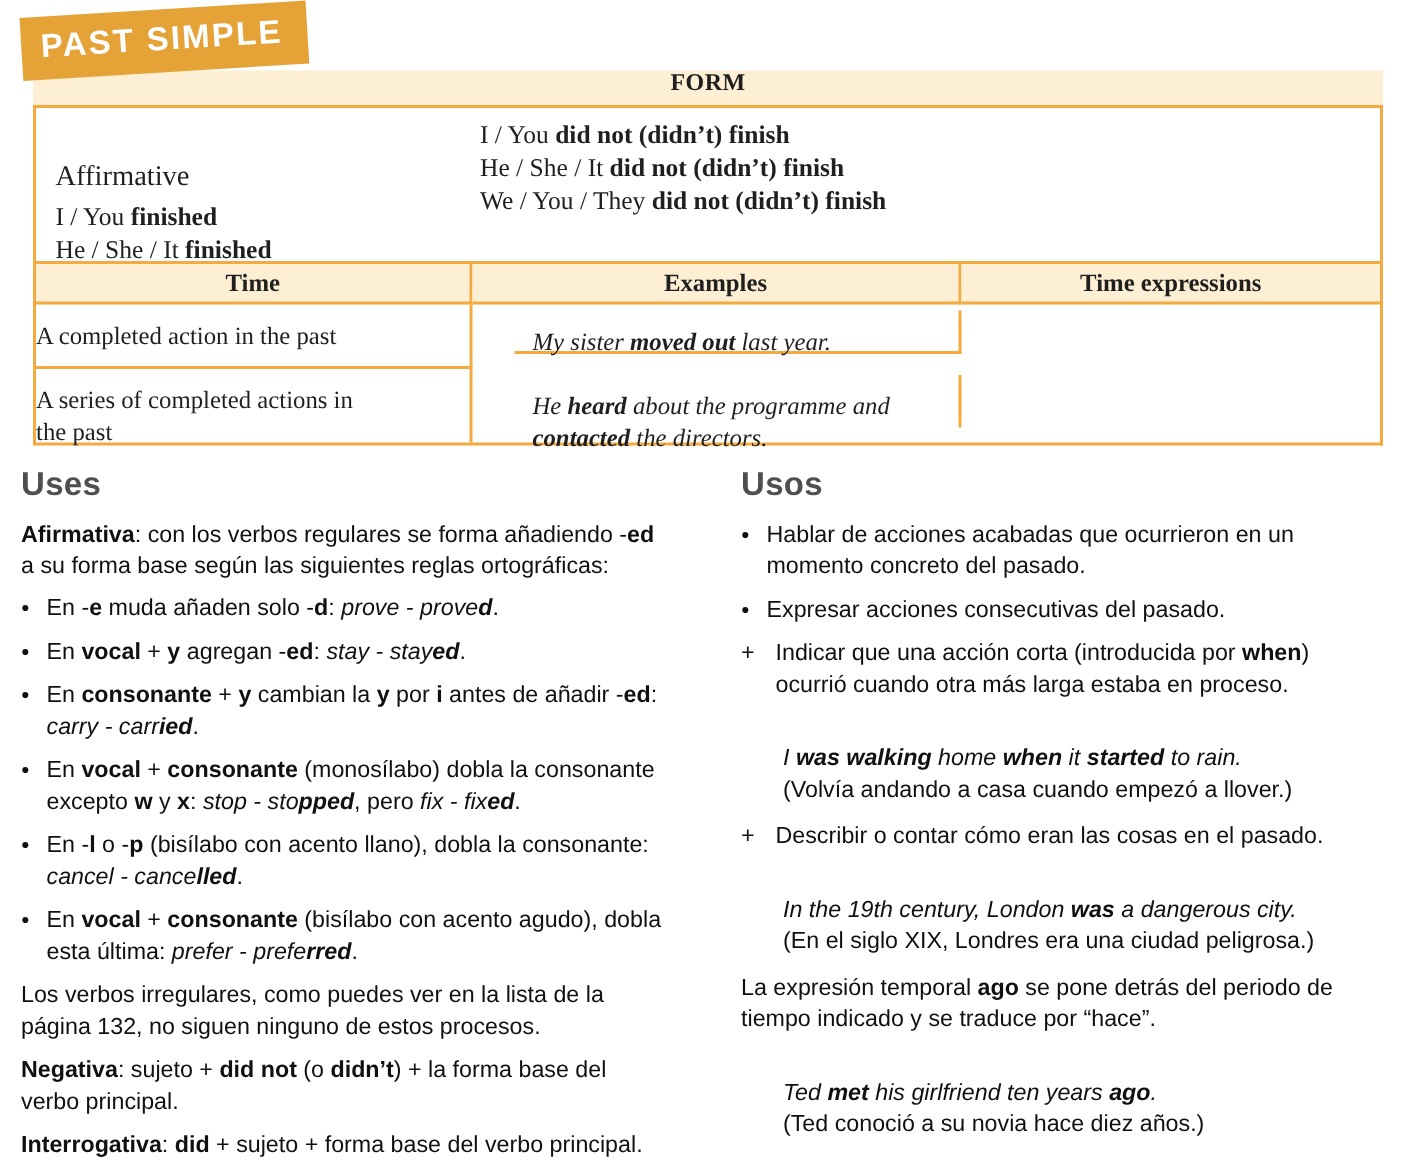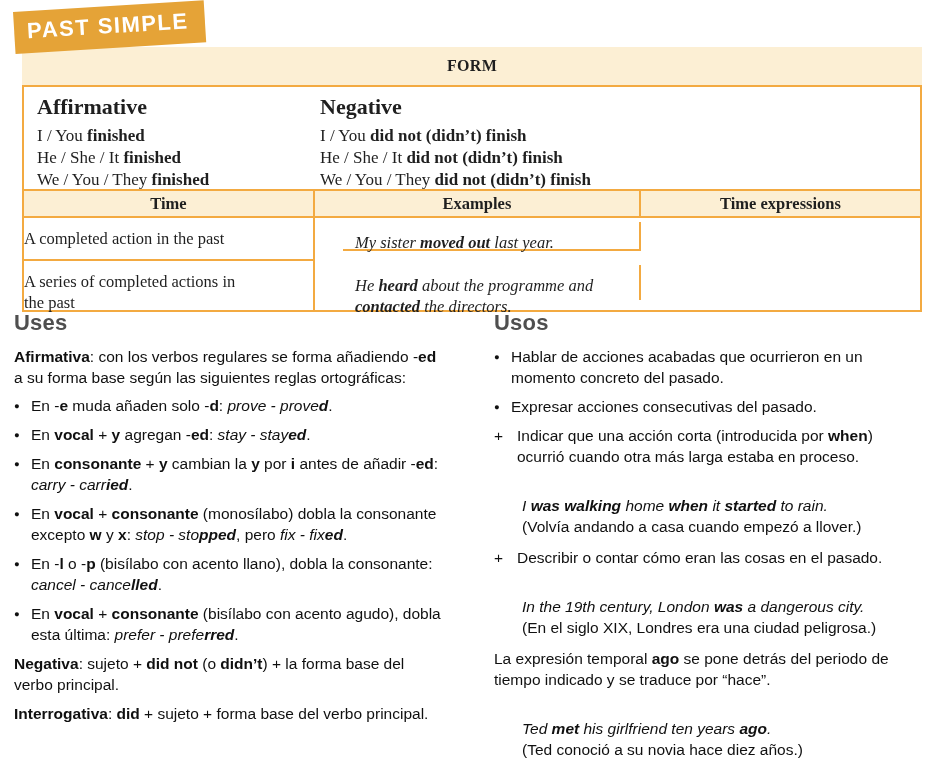--- a/index.html
+++ b/index.html
@@ -7,25 +7,25 @@
         font-family:"Liberation Sans",sans-serif;color:#161616;}
 
   
   .badge{position:absolute;left:13px;top:12px;z-index:2;background:#E5A337;color:#fff;
          padding:7px 16px 9px 13px;font-size:22px;font-weight:bold;letter-spacing:1.5px;
          transform:rotate(-3.5deg);transform-origin:left top;}
 
   
   .gtable{position:absolute;left:22px;top:47px;width:900px;
           font-family:"Liberation Serif","DejaVu Serif",serif;color:#1f1f1f;}
-  .form-band{height:38px;background:#FCEFD4;display:flex;align-items:center;justify-content:center;
+  .form-band{height:23px;background:#FCEFD4;display:flex;justify-content:center;
              font-weight:bold;font-size:16px;letter-spacing:.3px;}
   .form-body{box-sizing:border-box;height:106px;border:2px solid #F3AA41;background:#fff;
              display:grid;grid-template-columns:283px 319px 1fr;padding:7px 0 0 13px;}
-  .fhead{font-weight:bold;font-size:22px;margin-bottom:5px;}
+  .fhead{font-weight:normal;font-size:19px;margin-bottom:5px;margin-top:28px;}
   .fline{font-size:17px;line-height:22px;}
 
   .uses-grid{box-sizing:border-box;width:900px;border:2px solid #F3AA41;border-top:none;
              display:grid;grid-template-columns:291px 326px 1fr;grid-template-rows:27px 43px 49px;
              background:#fff;font-size:16.5px;}
   .uh{background:#FCEFD4;display:flex;align-items:center;justify-content:center;font-weight:bold;
       border-bottom:2px solid #F3AA41;box-sizing:border-box;grid-row:1;}
   .bR{border-right:2px solid #F3AA41;}
   .u-c1{grid-column:1;} .u-c2{grid-column:2;} .u-c3{grid-column:3;}
   .row1{grid-row:2;} .row2{grid-row:3;}
@@ -69,21 +69,20 @@
     </div>
 
     <div class="form-body">
       <div class="fcol">
         <div class="fhead">Affirmative</div>
         <div class="fline">I / You <b>finished</b></div>
         <div class="fline">He / She / It <b>finished</b></div>
         <div class="fline">We / You / They <b>finished</b></div>
       </div>
       <div class="fcol">
-        <div class="fhead">Negative</div>
         <div class="fline">I / You <b>did not (didn’t) finish</b></div>
         <div class="fline">He / She / It <b>did not (didn’t) finish</b></div>
         <div class="fline">We / You / They <b>did not (didn’t) finish</b></div>
       </div>
     </div>
 
     <div class="uses-grid">
       <div class="uh u-c1 bR">Time</div>
       <div class="uh u-c2 bR">Examples</div>
       <div class="uh u-c3">Time expressions</div>
@@ -122,20 +121,21 @@
       </div>
       <div class="item">
         <span class="mk dot">●</span>
         <span class="txt">En -<b>l</b> o -<b>p</b> (bisílabo con acento llano), dobla la consonante:<br><i>cancel - cance<b>lled</b></i>.</span>
       </div>
       <div class="item">
         <span class="mk dot">●</span>
         <span class="txt">En <b>vocal</b> + <b>consonante</b> (bisílabo con acento agudo), dobla<br>esta última: <i>prefer - prefe<b>rred</b></i>.</span>
       </div>
 
+      <p class="para">Los verbos irregulares, como puedes ver en la lista de la<br>página 132, no siguen ninguno de estos procesos.</p>
       <p class="para"><b>Negativa</b>: sujeto + <b>did not</b> (o <b>didn’t</b>) + la forma base del<br>verbo principal.</p>
       <p class="para"><b>Interrogativa</b>: <b>did</b> + sujeto + forma base del verbo principal.</p>
     </div>
 
     <div class="col right">
       <h2>Usos</h2>
 
       <div class="item">
         <span class="mk dot">●</span>
         <span class="txt">Hablar de acciones acabadas que ocurrieron en un<br>momento concreto del pasado.</span>

